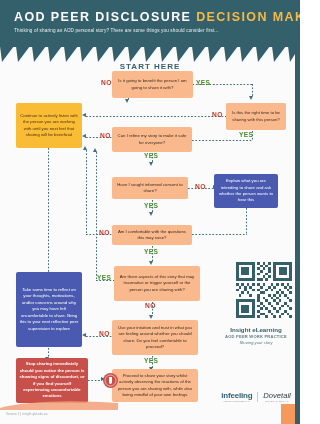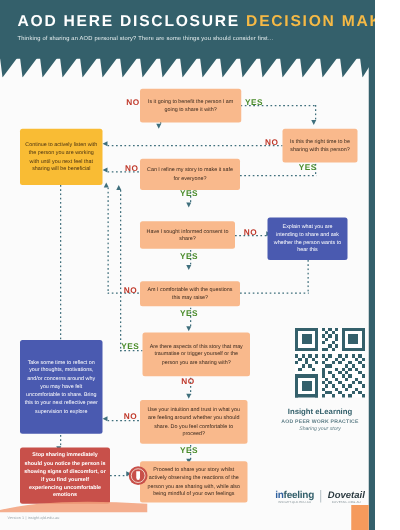--- a/index.html
+++ b/index.html
@@ -87,21 +87,21 @@
 
   .qr { position:absolute; left:236px; top:262px; width:56px; height:56px; }
 
   .logos {
     position:absolute; left:216px; top:388px; width:80px; height:18px;
     display:flex; align-items:center; justify-content:center; gap:5px;
   }
   .logo-insight { font-size:8px; font-weight:bold; color:#34606b; letter-spacing:-.2px; }
   .logo-insight .l1 { color:#2e5f9e; }
   .logo-div { width:1px; height:10px; background:#c3ccd0; }
-  .logo-dove { font-size:7.6px; font-style:italic; font-weight:bold; color:#2b3a40; }
+  .logo-dove { font-size:7.6px; font-style:italic; font-weight:normal; color:#2b3a40; }
   .logo-sub { font-size:2.4px; color:#8a979c; letter-spacing:.1px; }
   .logo-col { display:flex; flex-direction:column; align-items:center; }
 
   .footer-note {
     position:absolute; left:6px; top:412px;
     font-size:3px; color:#9aa6ab; letter-spacing:.1px;
   }
   .footer-swoosh {
     position:absolute; left:0; top:400px; width:118px; height:10px;
   }
@@ -110,21 +110,21 @@
     background:#f59a5c;
   }
   .stop-icon { position:absolute; left:102px; top:372px; width:17px; height:17px; }
 </style>
 </head>
 <body>
 
 <div id="poster">
 
   <div class="header">
-    <div class="title"><span>AOD HERE DISCLOSURE </span><span class="hl">DECISION MAKING TOOL</span></div>
+    <div class="title"><span>AOD PEER DISCLOSURE </span><span class="hl">DECISION MAKING TOOL</span></div>
     <div class="subtitle">Thinking of sharing an AOD personal story? There are some things you should consider first...</div>
   </div>
 
   <svg class="teeth" viewBox="0 0 300 26" preserveAspectRatio="none">
     <rect x="0" y="0" width="300" height="11" fill="#34606b"></rect>
     <g fill="#34606b">
       <polygon points="0,10 14,10 2,26"></polygon>
       <polygon points="16,10 30,10 18,26"></polygon>
       <polygon points="32,10 46,10 34,26"></polygon>
       <polygon points="48,10 62,10 50,26"></polygon>
@@ -200,20 +200,21 @@
 
   <div class="dl dv" style="left:48px; top:348px; height:10px;"></div>
   <div class="arrow ar-d" style="left:45.4px; top:357px;"></div>
 
   <div class="dl dv" style="left:152px; top:356px; height:12px;"></div>
   <div class="arrow ar-d" style="left:149.4px; top:367px;"></div>
 
   <div class="dl dh" style="left:88px; top:380px; width:14px;"></div>
   <div class="arrow ar-r" style="left:101px; top:377.4px;"></div>
 
+  <div class="start">START HERE</div>
 
   <div class="node q" style="left:112px; top:71px; width:81px; height:27px;">
     <span>Is it going to benefit the person I am going to share it with?</span>
   </div>
 
   <div class="node q" style="left:226px; top:103px; width:60px; height:27px;">
     <span>Is this the right time to be sharing with this person?</span>
   </div>
 
   <div class="node yellow" style="left:16px; top:103px; width:66px; height:45px;">

